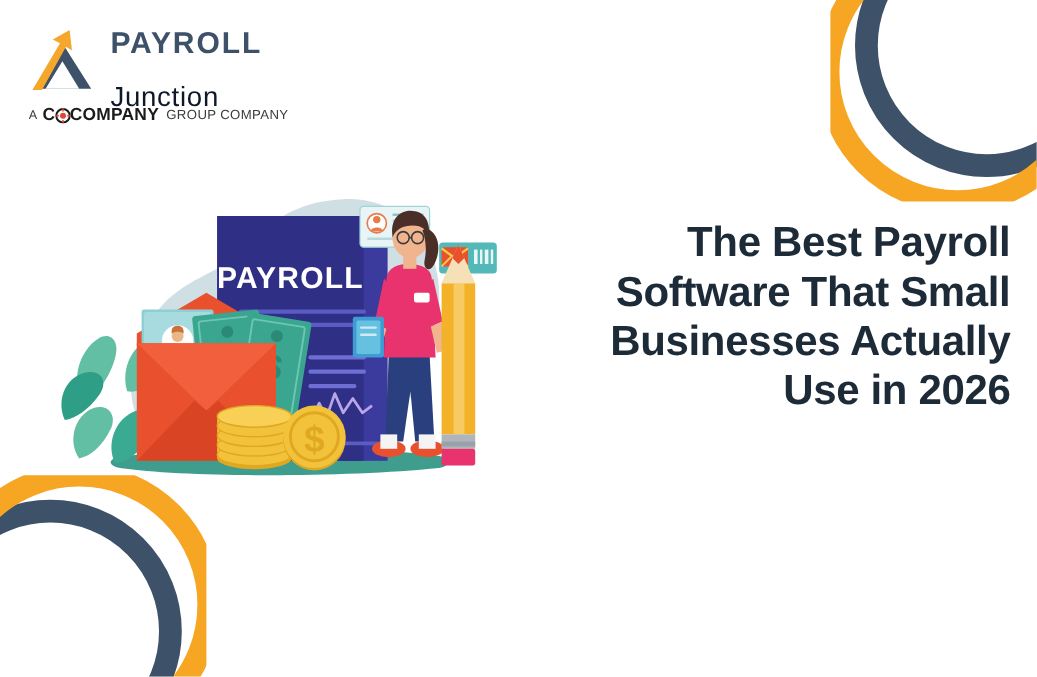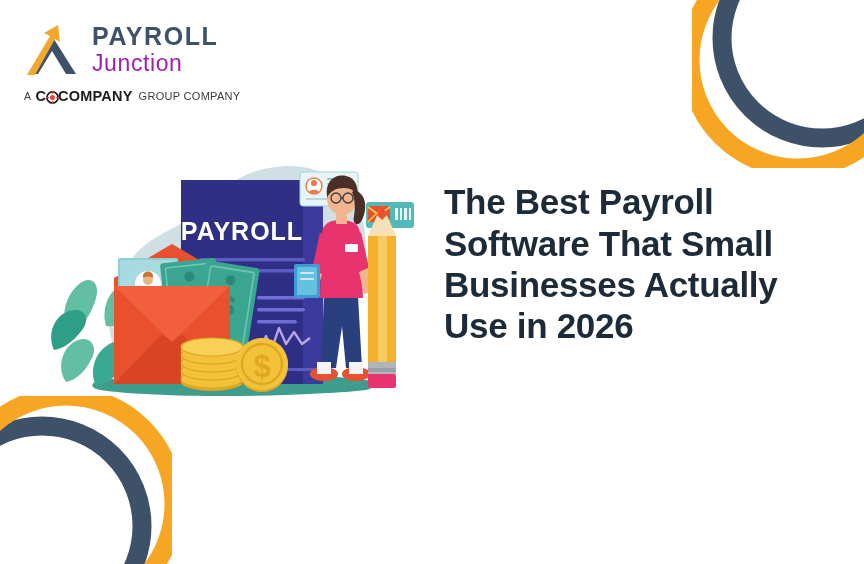--- a/index.html
+++ b/index.html
@@ -18,36 +18,36 @@
 
   
   .logo-block{position:absolute;left:22px;top:16px;width:240px;height:86px;}
   .logo-mark{position:absolute;left:0;top:4px;width:62px;height:62px;}
   .logo-words{position:absolute;left:70px;top:8px;}
   .logo-accounts{
     font-size:25px;font-weight:bold;letter-spacing:1.6px;color:#3d5168;
     line-height:1.02;font-family:"Liberation Sans", sans-serif;
   }
   .logo-junction{
-    font-size:23px;font-weight:normal;letter-spacing:0.6px;color:#a21caf;
-    line-height:1.1;margin-top:1px;font-family:"Liberation Sans", sans-serif;
+    font-size:23px;font-weight:normal;letter-spacing:0.6px;color:#0f172a;
+    line-height:1.1;margin-top:18px;font-family:"Liberation Sans", sans-serif;
   }
   .logo-tagline{
     position:absolute;left:2px;top:72px;
     display:flex;align-items:center;white-space:nowrap;
   }
   .tg-a{font-size:10.5px;color:#3b3b3b;letter-spacing:.4px;margin-right:4px;font-weight:normal;}
   .tg-c{font-size:14.5px;color:#1b1b1b;font-weight:bold;letter-spacing:.2px;}
   .tg-oicon{display:inline-block;width:13px;height:13px;position:relative;margin:0 -0.5px;vertical-align:-1px;}
   .tg-group{font-size:11px;color:#3b3b3b;letter-spacing:.3px;margin-left:6px;font-weight:normal;}
 
   
   .headline{
     position:absolute;left:444px;top:158px;width:398px;
-    text-align:left;
+    text-align:right;
     font-size:35px;line-height:1.18;font-weight:bold;
     color:#1d2b38;letter-spacing:-0.3px;
     font-family:"Liberation Sans", sans-serif;
   }
 
   
   .illus{position:absolute;left:36px;top:136px;width:380px;height:272px;}
   .illus svg{display:block;}
 </style>
 </head>

